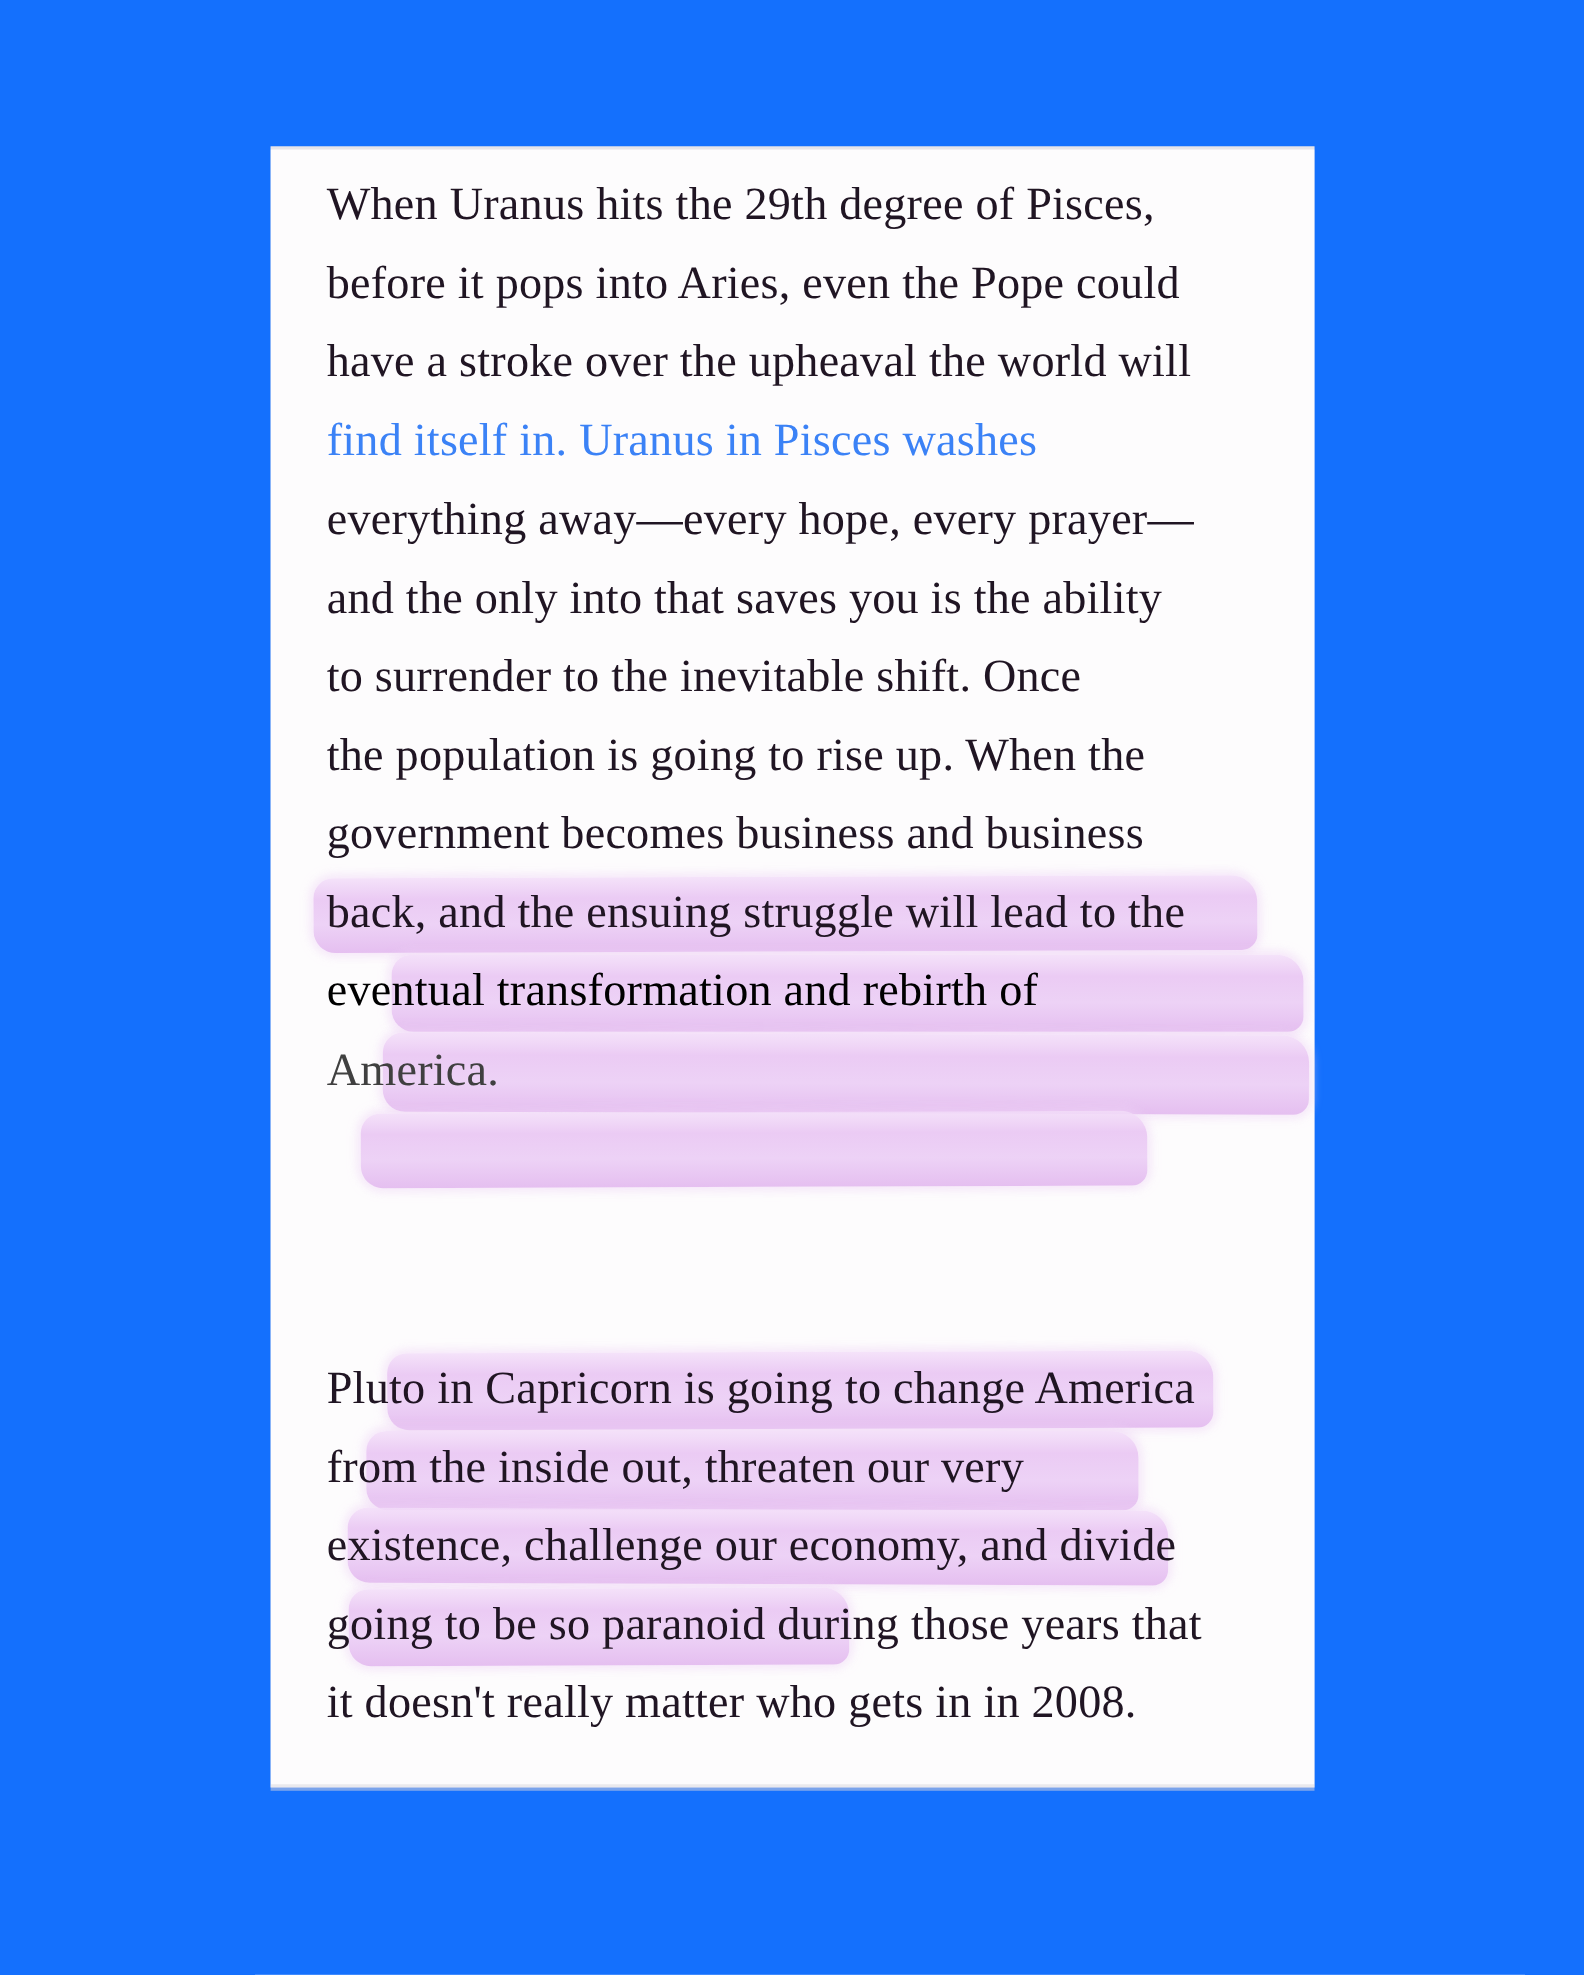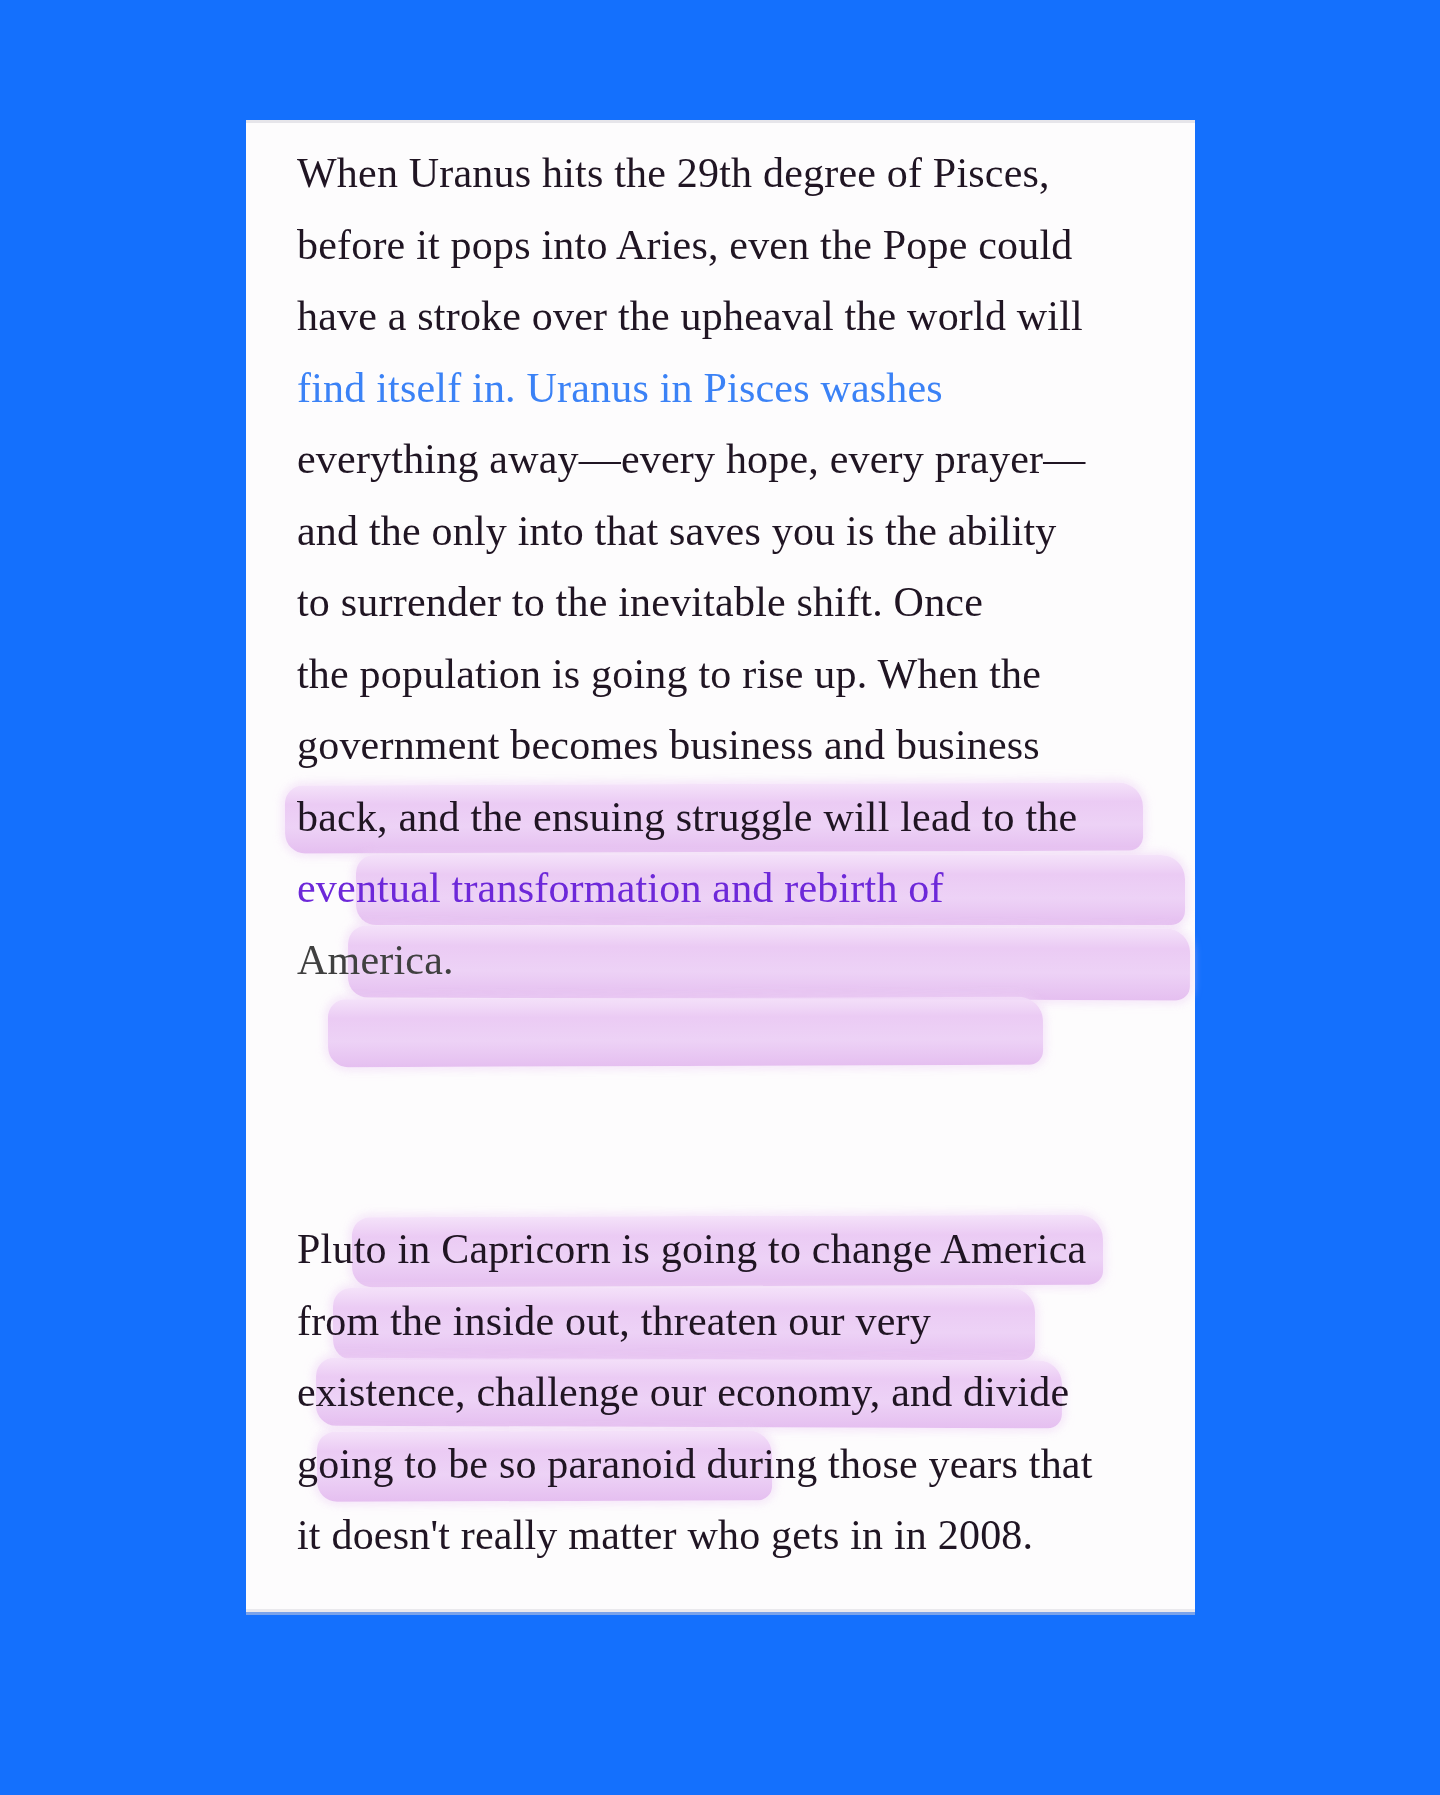--- a/index.html
+++ b/index.html
@@ -10,21 +10,21 @@
   .canvas {
     position: relative;
     width: 1440px;
     height: 1795px;
     overflow: hidden;
     font-family: "Liberation Serif", "DejaVu Serif", serif;
   }
   .page {
     position: absolute;
     left: 246px;
-    top: 120px;
+    top: 133px;
     width: 949px;
     height: 1492px;
     background: #fdfcfd;
     box-shadow:
       inset 0 3px 0 rgba(150,152,168,.22),
       inset 0 -3px 0 rgba(150,152,168,.18),
       0 3px 0 rgba(205,205,220,.55);
   }
   .hl-layer, .text-layer {
     position: absolute;
@@ -76,21 +76,21 @@
           <div class="line" style="color: rgb(32, 21, 35);">When Uranus hits the 29th degree of Pisces,</div>
           <div class="line" style="color: rgb(32, 21, 35);">before it pops into Aries, even the Pope could</div>
           <div class="line" style="color: rgb(32, 21, 35);">have a stroke over the upheaval the world will</div>
           <div class="line" style="color: #3b82f6;">find itself in. Uranus in Pisces washes</div>
           <div class="line" style="color: rgb(32, 21, 35);">everything away—every hope, every prayer—</div>
           <div class="line" style="color: rgb(32, 21, 35);">and the only into that saves you is the ability</div>
           <div class="line" style="color: rgb(32, 21, 35);">to surrender to the inevitable shift. Once</div>
           <div class="line" style="color: rgb(32, 21, 35);">the population is going to rise up. When the</div>
           <div class="line" style="color: rgb(32, 21, 35);">government becomes business and business</div>
           <div class="line" style="color: rgb(32, 21, 35);">back, and the ensuing struggle will lead to the</div>
-          <div class="line" style="color: #6d28d9;">eventual transformation and rebirth of</div>
+          <div class="line" style="color: #000000;">eventual transformation and rebirth of</div>
           <div class="line" style="color: #404040;">America.</div>
         </div>
         <div class="paragraph" style="top: 1094px;">
           <div class="line" style="color: rgb(32, 21, 35);">Pluto in Capricorn is going to change America</div>
           <div class="line" style="color: rgb(32, 21, 35);">from the inside out, threaten our very</div>
           <div class="line" style="color: rgb(32, 21, 35);">existence, challenge our economy, and divide</div>
           <div class="line" style="color: rgb(32, 21, 35);">going to be so paranoid during those years that</div>
           <div class="line" style="color: rgb(32, 21, 35);">it doesn't really matter who gets in in 2008.</div>
         </div>
       </div>

